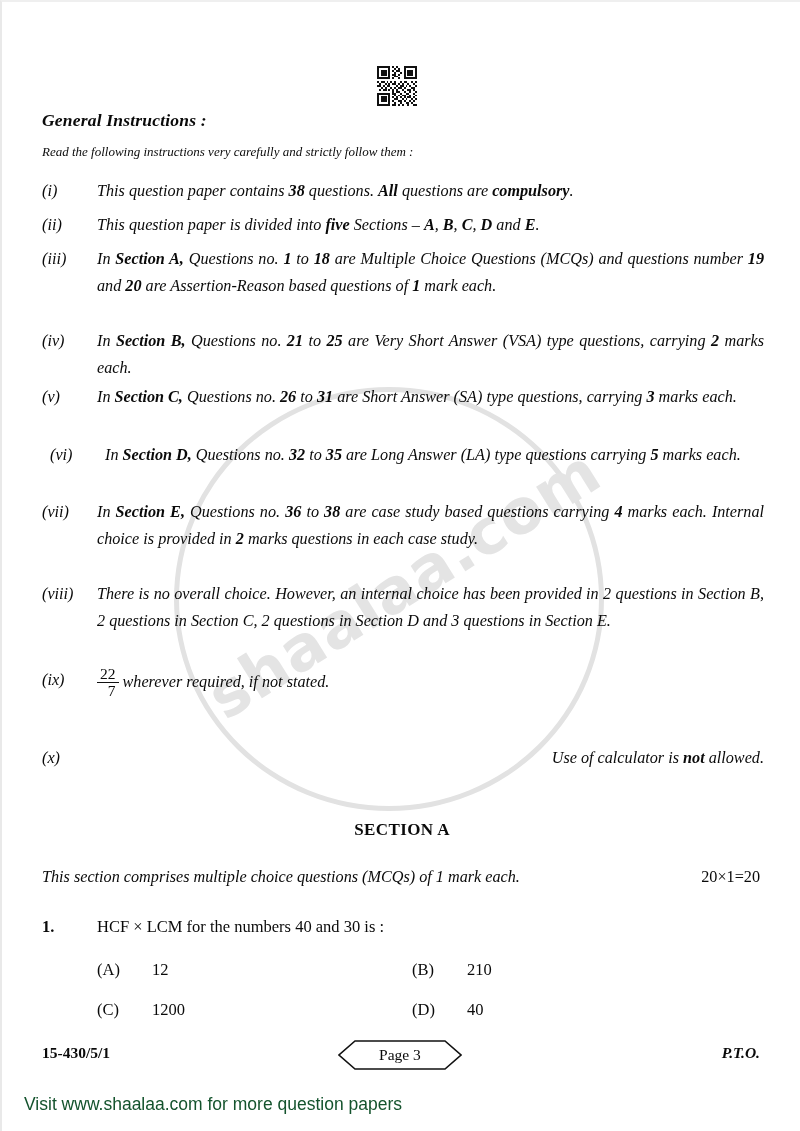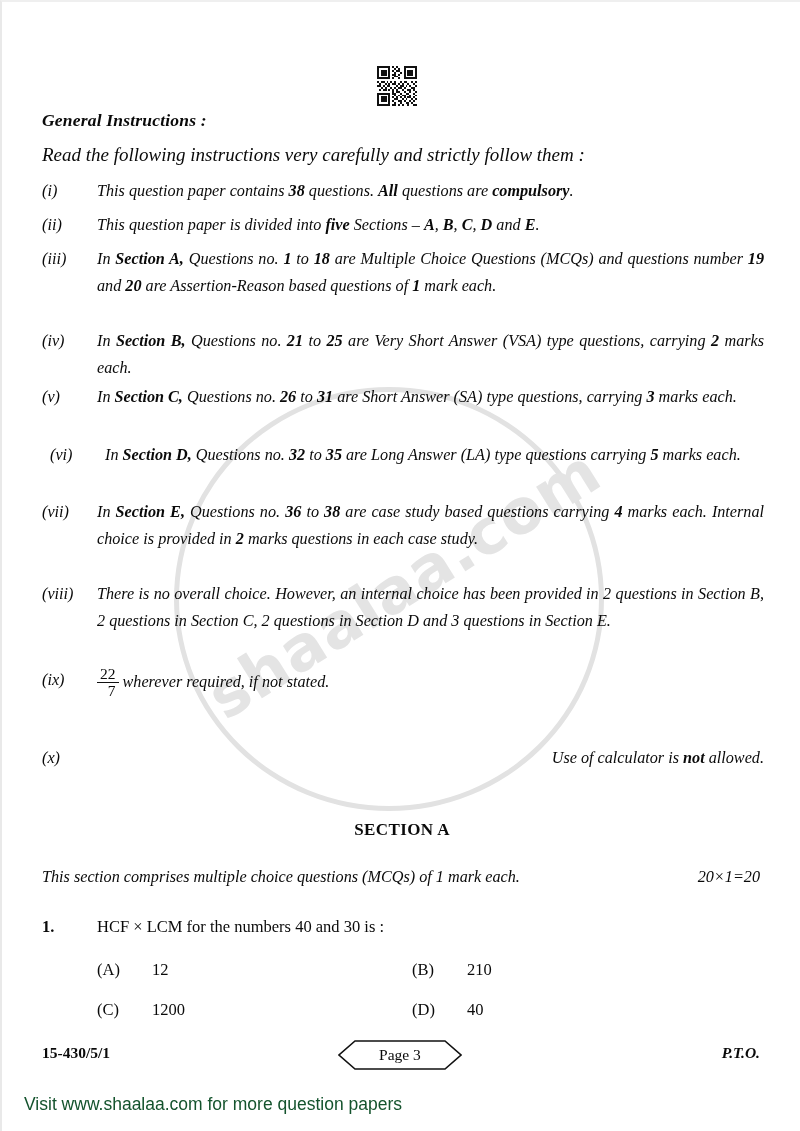--- a/index.html
+++ b/index.html
@@ -83,21 +83,21 @@
     font-style: italic;
     font-weight: bold;
     font-size: 17.5px;
     letter-spacing: .2px;
   }
   .read-line {
     position: absolute;
     left: 40px;
     top: 142px;
     font-style: italic;
-    font-size: 19px;
+    font-size: 13px;
   }
 
   
   .instr {
     position: absolute;
     left: 40px;
     width: 722px;
     font-style: italic;
     font-size: 16.2px;
     line-height: 27px;
@@ -147,21 +147,20 @@
     position: absolute;
     left: 40px;
     top: 866px;
     font-style: italic;
     font-size: 16.2px;
   }
   .section-marks {
     position: absolute;
     right: 40px;
     top: 866px;
-    font-style: italic;
     font-size: 16.2px;
     margin-left: 35px;
   }
 
   
   .q-num {
     position: absolute;
     left: 40px;
     top: 915px;
     font-weight: bold;

